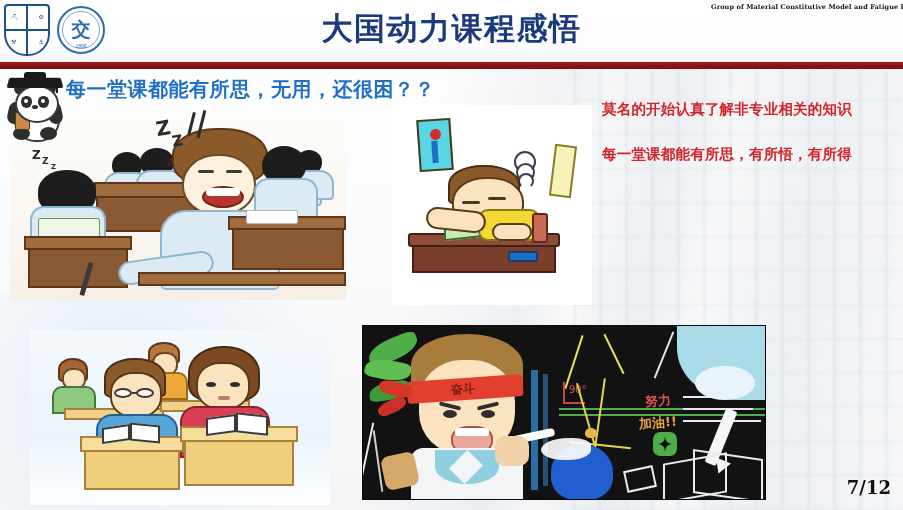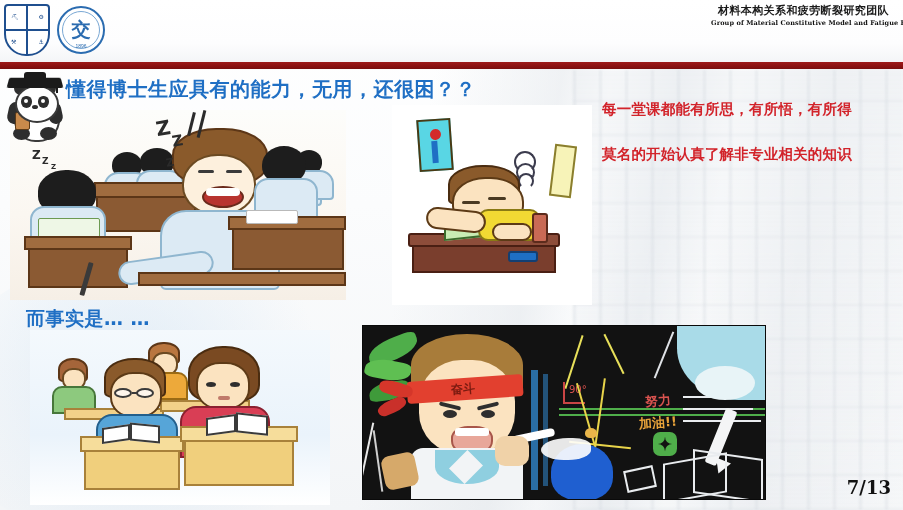--- a/index.html
+++ b/index.html
@@ -252,23 +252,23 @@
           <span class="q q2">⚙</span>
         <span class="q q3">⚒</span>
           <span class="q q4">⚓</span>
       </div>
       <div class="seal">
         <span class="seal-glyph">交</span>
         <span class="seal-year">1896</span>
       </div>
     </div>
 
+    <div class="header-title">大国动力课程感悟</div>
 
     <div class="logo-right">
-      <div class="cmf-cn">材料本构关系和疲劳断裂研究团队</div>
       <div class="cmf-en">Group of Material Constitutive Model and Fatigue Fracture</div>
     </div>
   </div>
   <div class="header-rule"></div>
 
   <div class="panda">
     <div class="ear l"></div>
       <div class="ear r"></div>
     <div class="body"></div>
     <div class="arm l"></div>
@@ -282,21 +282,21 @@
       </div>
       <div class="eye r">
         <i></i>
       </div>
     <div class="nose"></div>
     <div class="cap-top"></div>
     <div class="cap-board"></div>
     <div class="tassel"></div>
   </div>
 
-  <div class="headline">懂得博士生应具有的能力，无用，还很困？？</div>
+  <div class="headline">每一堂课都能有所思，无用，还很困？？</div>
 
   <div class="illus" id="img-classroom-sleep">
 
     <div class="pupil-head" style="left:102px; top:42px; width:30px; height:26px;"></div>
     <div class="pupil-body" style="left:94px; top:62px; width:46px; height:30px;"></div>
     <div class="pupil-head" style="left:130px; top:38px; width:34px; height:28px;"></div>
     <div class="pupil-body" style="left:126px; top:60px; width:48px; height:32px;"></div>
     <div class="desk top" style="left:84px; top:72px; width:104px; height:16px;"></div>
     <div class="desk" style="left:86px; top:86px; width:100px; height:36px;"></div>
 
@@ -370,21 +370,20 @@
     <div style="position:absolute; left:96px; top:92px; width:18px; height:3px; background:#4a3a22; border-radius:2px;"></div>
     <div style="position:absolute; left:96px; top:106px; width:9px; height:9px; background:#4a3a22; border-radius:50%;"></div>
 
     <div style="position:absolute; left:86px; top:104px; width:62px; height:32px; background:#f2d933; border:2.5px solid #8a7a14; box-sizing:border-box; border-radius:10px;"></div>
     <div style="position:absolute; left:34px; top:104px; width:60px; height:22px; background:#fbe3c0; border:2.5px solid #5c3a16; box-sizing:border-box; border-radius:12px; transform:rotate(6deg);"></div>
     <div style="position:absolute; left:100px; top:118px; width:40px; height:18px; background:#fbe3c0; border:2.5px solid #5c3a16; box-sizing:border-box; border-radius:10px;"></div>
 
     <div style="position:absolute; left:140px; top:108px; width:16px; height:30px; background:#c96a55; border:2.5px solid #5c2b1c; box-sizing:border-box; border-radius:3px;"></div>
   </div>
 
-  <div class="subline">而事实是… …</div>
 
   <div class="illus" id="img-attentive">
 
     <div style="position:absolute; left:28px; top:28px; width:30px; height:24px; background:#a5653a; border:2px solid #5c3617; box-sizing:border-box; border-radius:48% 48% 18% 18%;"></div>
     <div style="position:absolute; left:32px; top:38px; width:24px; height:22px; background:#fbe3c0; border:2px solid #6b4a22; box-sizing:border-box; border-radius:44%;"></div>
     <div style="position:absolute; left:22px; top:56px; width:44px; height:28px; background:#8dc97e; border:2px solid #47773a; box-sizing:border-box; border-radius:10px 10px 0 0;"></div>
 
     <div style="position:absolute; left:118px; top:12px; width:32px; height:22px; background:#b9763f; border:2px solid #5c3617; box-sizing:border-box; border-radius:48% 48% 16% 16%;"></div>
     <div style="position:absolute; left:122px; top:22px; width:26px; height:24px; background:#fbe3c0; border:2px solid #6b4a22; box-sizing:border-box; border-radius:44%;"></div>
     <div style="position:absolute; left:112px; top:42px; width:46px; height:28px; background:#eda93a; border:2px solid #9a6a14; box-sizing:border-box; border-radius:10px 10px 0 0;"></div>
@@ -492,19 +491,19 @@
     <div class="bb-chalk" style="left:92px; top:128px; width:22px; height:26px; background:#f2f4f6; transform:rotate(45deg);"></div>
 
     <div class="bb-chalk" style="left:132px; top:110px; width:34px; height:30px; background:#f0d2a8; border-radius:10px;"></div>
     <div class="bb-chalk" style="left:20px; top:128px; width:34px; height:34px; background:#d6a96a; border-radius:8px; transform:rotate(-12deg);"></div>
 
     <div class="bb-chalk" style="left:2px; top:96px; width:2px; height:70px; background:#e8e8e8; transform:rotate(12deg);"></div>
     <div class="bb-chalk" style="left:14px; top:104px; width:2px; height:62px; background:#cfcfcf; transform:rotate(-8deg);"></div>
   </div>
 
   <div class="notes">
+    <div class="note">莫名的开始认真了解非专业相关的知识</div>
     <div class="note">每一堂课都能有所思，有所悟，有所得</div>
-    <div class="note">莫名的开始认真了解非专业相关的知识</div>
-  </div>
-
-  <div class="page-num">7/13</div>
+  </div>
+
+  <div class="page-num">7/12</div>
 
 </div>
 
 </body></html>

